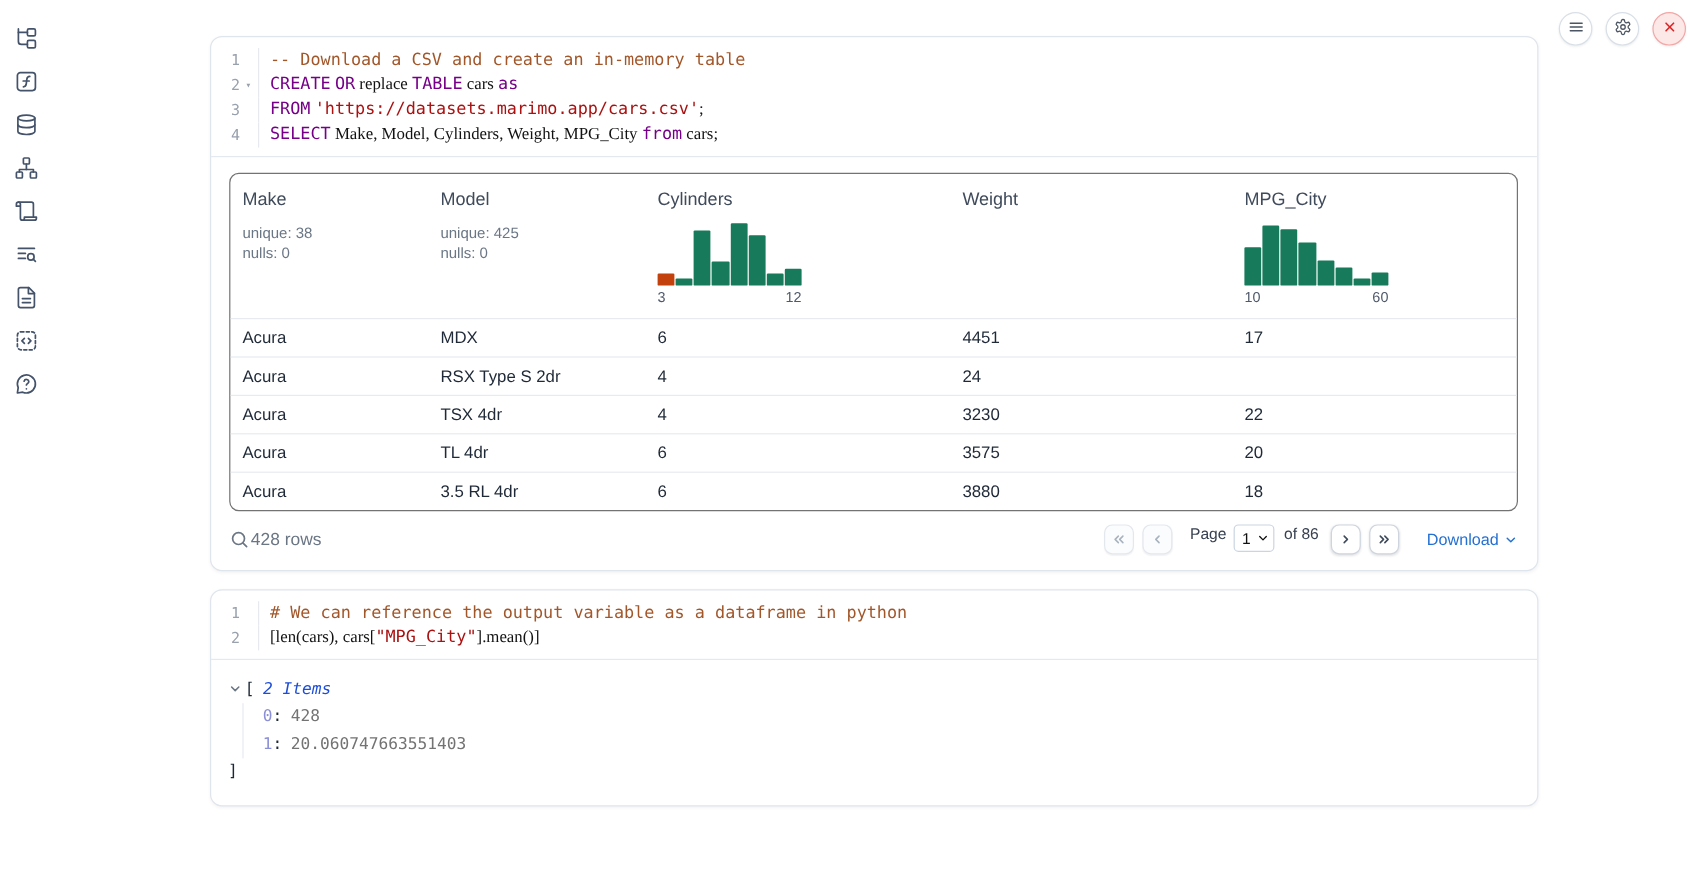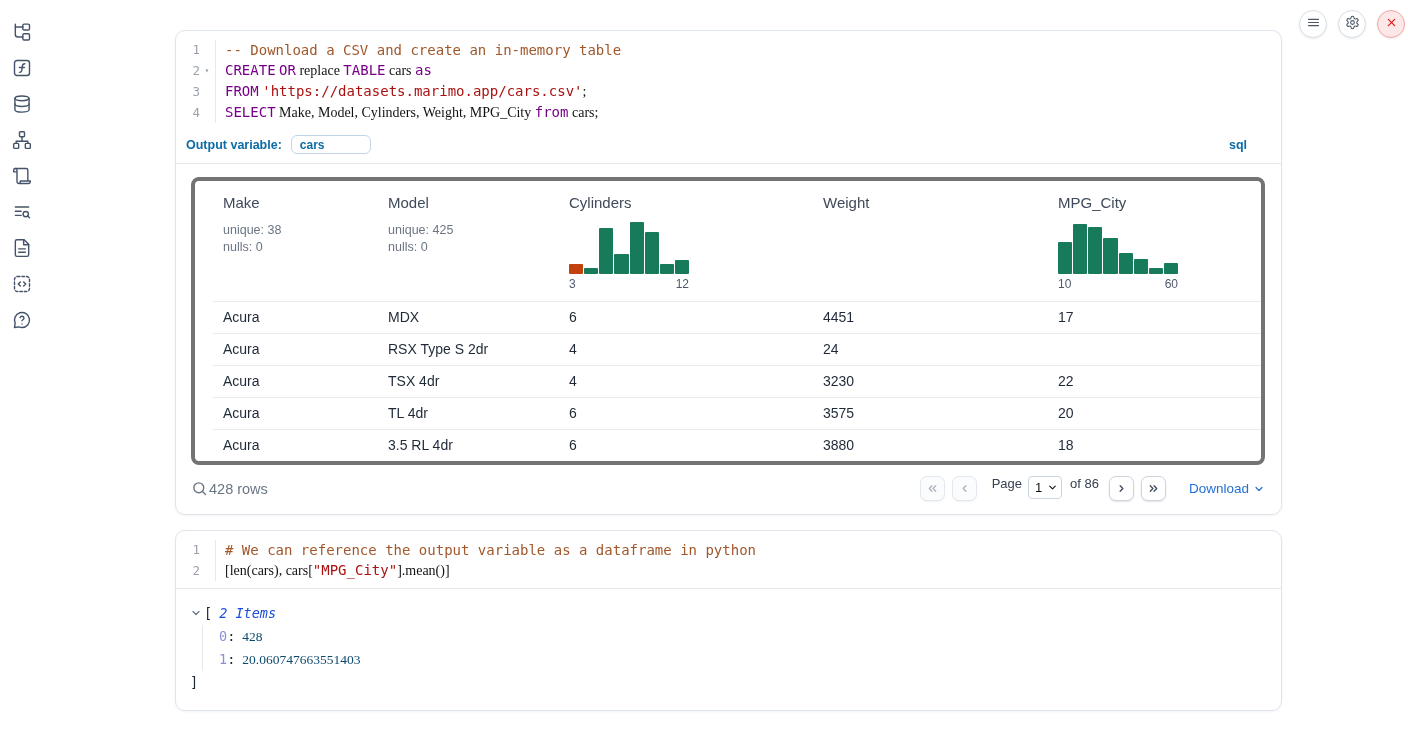--- a/index.html
+++ b/index.html
@@ -44,22 +44,22 @@
   .outvar { display:flex; align-items:center; padding:5px 34px 9px 10px; }
   .outvar-label { color:#0d6ca6; font-weight:bold; font-size:12.5px; }
   .outvar-input { margin-left:9px; width:80px; height:19px; border:1px solid #c2d5e6;
     border-radius:6px; padding:0 8px; color:#0d6ca6; font-weight:bold; font-size:12px;
     font-family:"Liberation Sans", sans-serif; outline:none; }
   .lang-badge { margin-left:auto; color:#0d6ca6; font-weight:bold; font-size:12.5px; }
 
   .divider { border-top:1px solid #e4e9f0; }
 
   
-  .tablecard { margin:13px 16px 0 15px; border:4px solid #737373; border-radius:8px;
-    overflow:hidden;padding-left:18px; }
+  .tablecard { margin:13px 16px 0 15px; border:1px solid #737373; border-radius:8px;
+    overflow:hidden; }
   .thead, .tr { display:grid; grid-template-columns:165px 181px 254px 235px 1fr; }
   .thead { padding:13px 0 10px; }
   .th { padding-left:10px; }
   .th-name { font-size:15px; color:#3f4a5a; margin-bottom:11px; }
   .th-stat { font-size:12.5px; color:#6b7685; line-height:17px; }
   .hist { width:120px; margin-top:4px; cursor:pointer; }
   .hist-bars { height:52px; display:flex; align-items:flex-end; gap:1px; }
   .hist-bars span { flex:1; border-radius:1px; }
   .hist-labels { display:flex; justify-content:space-between; font-size:12px;
     color:#50596b; margin-top:3px; }
@@ -95,21 +95,21 @@
     font-size:13.5px; color:#1d2836; }
   .tree-open { display:flex; align-items:center; line-height:20px; }
   .tree-chev { width:12px; height:12px; color:#6b7685; margin-right:2px; cursor:pointer; }
   .tree-chev svg { width:12px; height:12px; display:block; }
   .tree-items-label { color:#1d4ed8; font-style:italic; margin-left:7px; }
   .tree-entries { margin-left:12px; border-left:1px solid #e6eaf0; padding-left:16px;
     margin-top:2px; }
   .tree-entry { line-height:23px; }
   .tree-key { color:#8b8fd6; }
   .tree-sep { color:#1d2836; }
-  .tree-val { color:#0c4a6e; margin-left:7px;font-family:Liberation Serif, serif; }
+  .tree-val { color:#737373; margin-left:7px; }
   .tree-close { line-height:20px; margin-top:1px; }
 </style>
 </head>
 <body>
 
 <nav class="sidebar" id="sidebar">
     <span class="side-icon">
       <svg viewBox="0 0 24 24" fill="none" stroke="currentColor" stroke-width="1.7" stroke-linecap="round" stroke-linejoin="round">
         <rect x="13" y="2.5" width="8" height="7" rx="1.5"></rect>
         <rect x="13" y="14" width="8" height="7.5" rx="1.5"></rect>
@@ -228,25 +228,20 @@
         </div>
         <div class="code-line">
           <span class="gutter">
             <span class="num">4</span>
             <span class="fold"></span>
           </span>
           <span class="code-text"><span class="tk-k">SELECT</span><span class="tk-p"> Make, Model, Cylinders, Weight, MPG_City </span><span class="tk-k">from</span><span class="tk-p"> cars;</span></span>
         </div>
       </div>
 
-    <div class="outvar">
-      <span class="outvar-label">Output variable:</span>
-      <input class="outvar-input" value="cars" style="">
-      <span class="lang-badge">sql</span>
-    </div>
 
     <div class="divider"></div>
 
     <div class="tablecard">
       <div class="thead" id="thead">
           <div class="th">
             <div class="th-name">Make</div>
             <div class="th-stat">unique: 38</div>
             <div class="th-stat">nulls: 0</div>
           </div>

